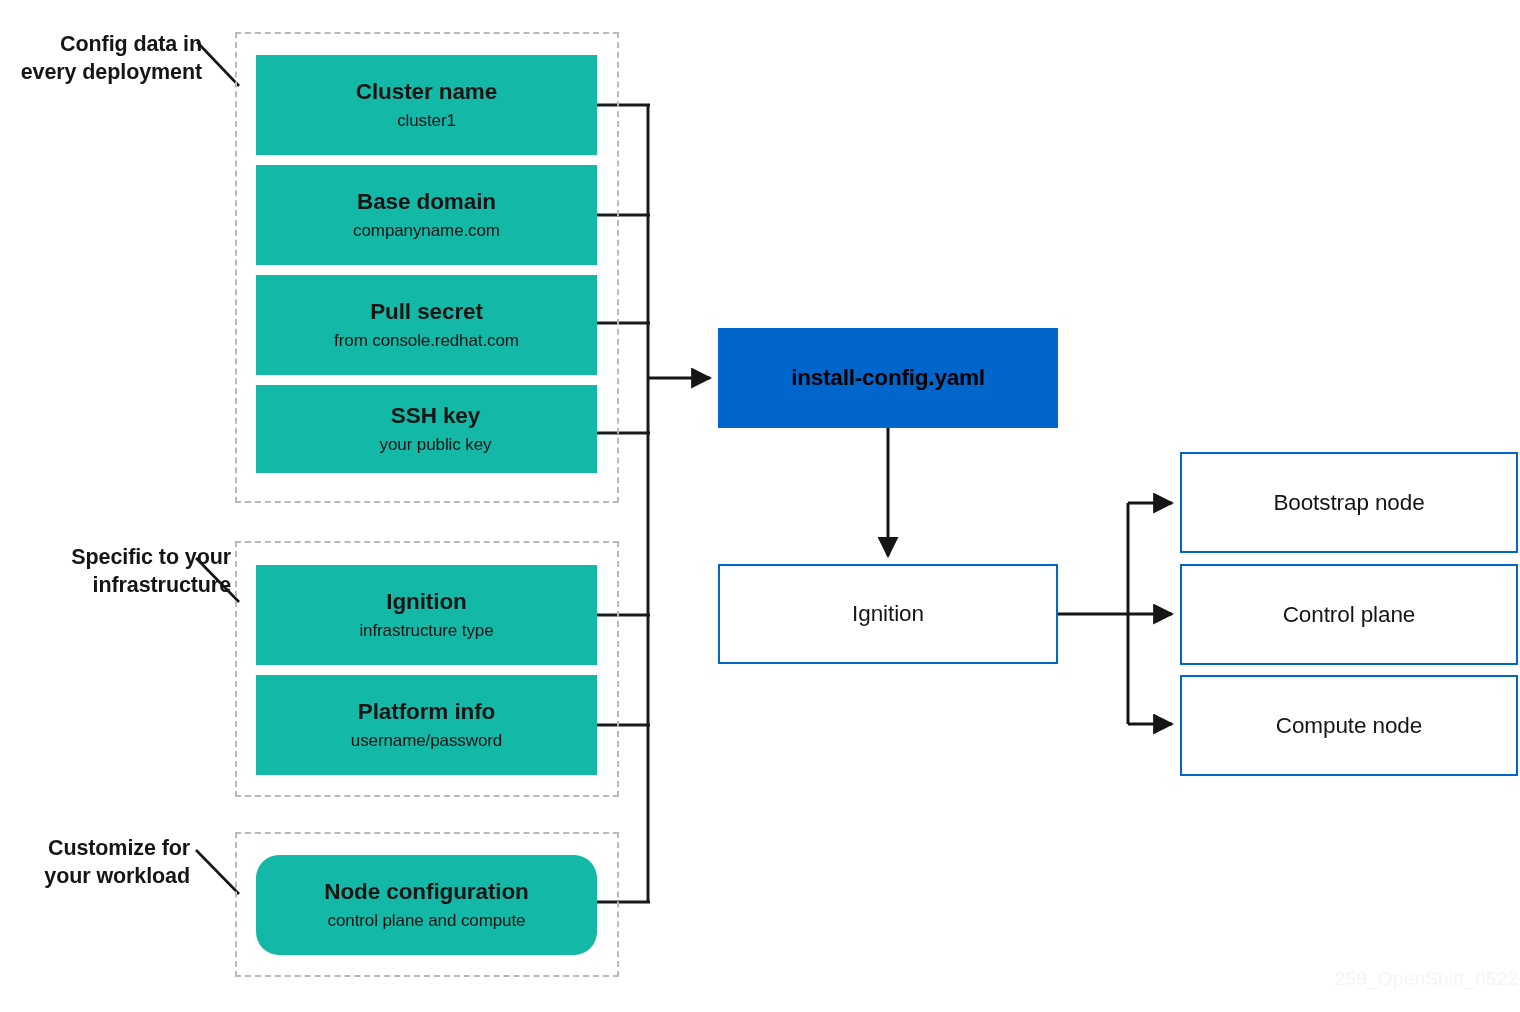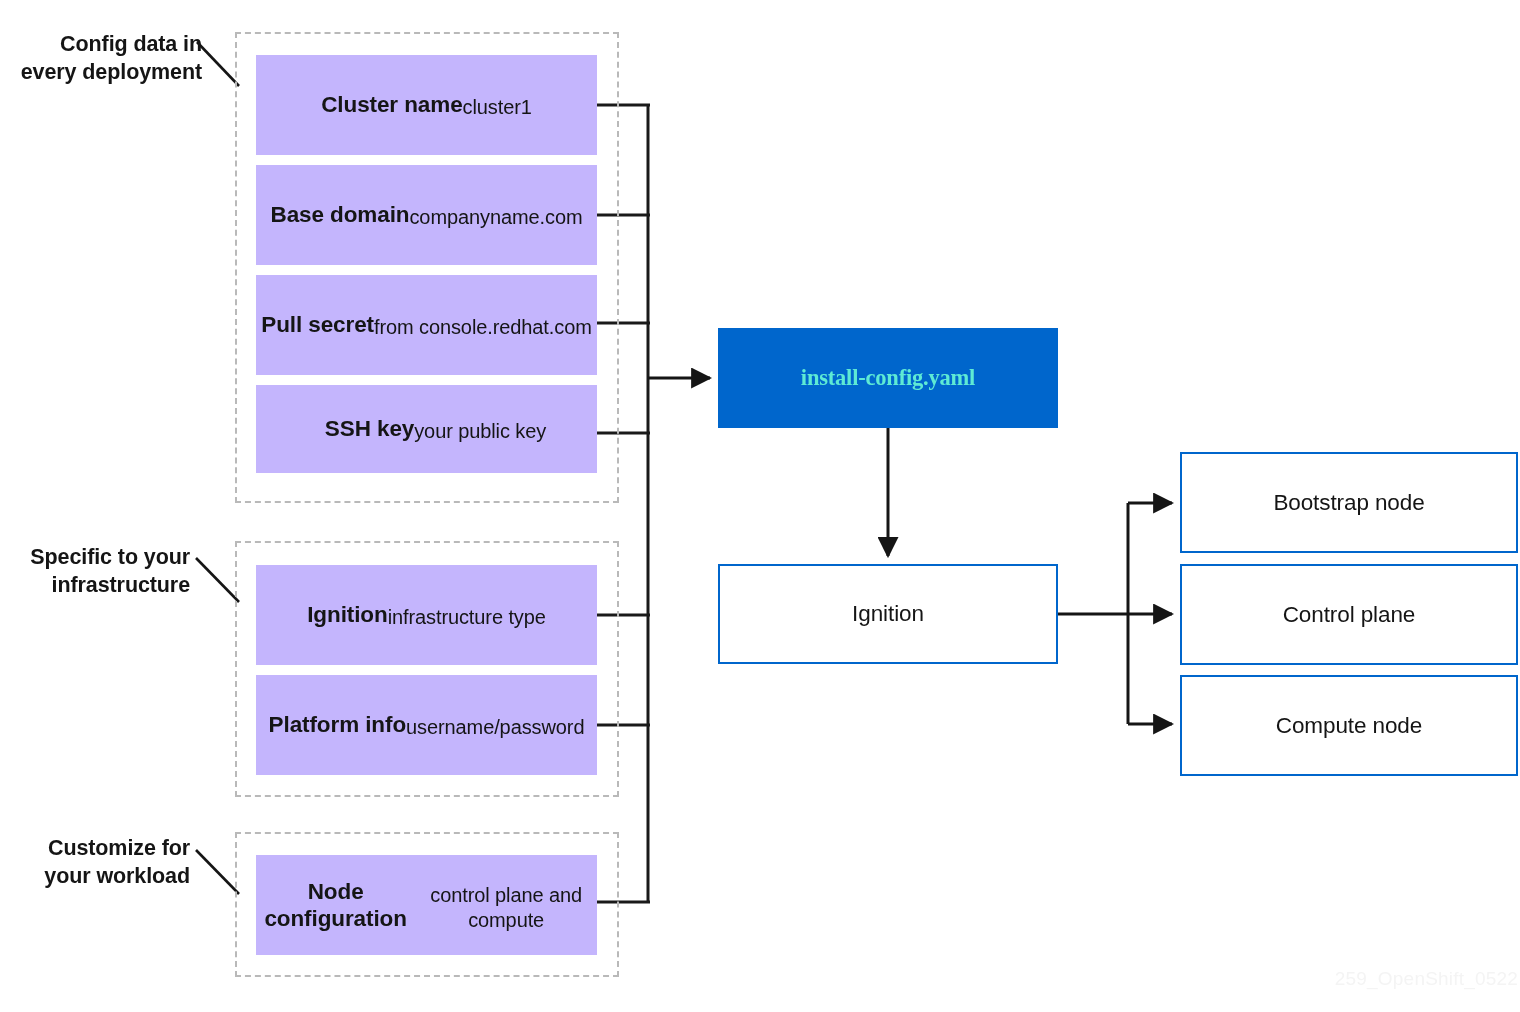--- a/index.html
+++ b/index.html
@@ -31,37 +31,37 @@
   .group {
     position: absolute;
     border: 2px dashed #b9b9b9;
     box-sizing: border-box;
     background: transparent;
   }
 
   
   .card {
     position: absolute;
-    background: #c4b5fd;
+    background: #14b8a6;
     box-sizing: border-box;
     display: flex;
-    flex-direction: row;
+    flex-direction: column;
     align-items: center;
     justify-content: center;
     text-align: center;
     color: #151515;
   }
   .card .title {
     font-size: 22.5px;
     font-weight: bold;
     line-height: 1.22;
     letter-spacing: -0.1px;
   }
   .card .sub {
-    font-size: 20px;
+    font-size: 17px;
     font-weight: normal;
     line-height: 1.22;
     letter-spacing: -0.1px;
     margin-top: 5px;
   }
 
   
   .group-label {
     position: absolute;
     font-size: 21.5px;
@@ -73,25 +73,24 @@
   }
 
   
   .box-blue {
     position: absolute;
     background: #0066cc;
     box-sizing: border-box;
     display: flex;
     align-items: center;
     justify-content: center;
-    color: #5eead4;
+    color: #000000;
     font-size: 22.5px;
     font-weight: bold;
     letter-spacing: -0.2px;
-    font-family: Liberation Serif, serif;
   }
 
   
   .box-outline {
     position: absolute;
     background: #ffffff;
     border: 2.5px solid #0066cc;
     box-sizing: border-box;
     display: flex;
     align-items: center;
@@ -178,21 +177,21 @@
     <div class="sub">from console.redhat.com</div>
   </div>
 
   <div class="card" style="left:256px; top:385px; width:341px; height:88px;padding-left:18px;">
     <div class="title">SSH key</div>
     <div class="sub">your public key</div>
   </div>
 
   <div class="group" style="left:235px; top:541px; width:384px; height:256px;"></div>
 
-  <div class="group-label" style="left:0px; top:543px; width:190px;">
+  <div class="group-label" style="left:0px; top:543px; width:190px;padding-left:41px;">
     <div>Specific to your</div>
     <div>infrastructure</div>
   </div>
 
   <div class="card" style="left:256px; top:565px; width:341px; height:100px;">
     <div class="title">Ignition</div>
     <div class="sub">infrastructure type</div>
   </div>
 
   <div class="card" style="left:256px; top:675px; width:341px; height:100px;">
@@ -200,21 +199,21 @@
     <div class="sub">username/password</div>
   </div>
 
   <div class="group" style="left:235px; top:832px; width:384px; height:145px;"></div>
 
   <div class="group-label" style="left:0px; top:834px; width:190px;">
     <div>Customize for</div>
     <div>your workload</div>
   </div>
 
-  <div class="card" style="left:256px; top:855px; width:341px; height:100px;">
+  <div class="card" style="left:256px; top:855px; width:341px; height:100px;border-radius:23px;">
     <div class="title">Node configuration</div>
     <div class="sub">control plane and compute</div>
   </div>
 
   <div class="box-blue" style="left:718px; top:328px; width:340px; height:100px;">
     <span>install-config.yaml</span>
   </div>
 
   <div class="box-outline" style="left:718px; top:564px; width:340px; height:100px;">
     <span>Ignition</span>

